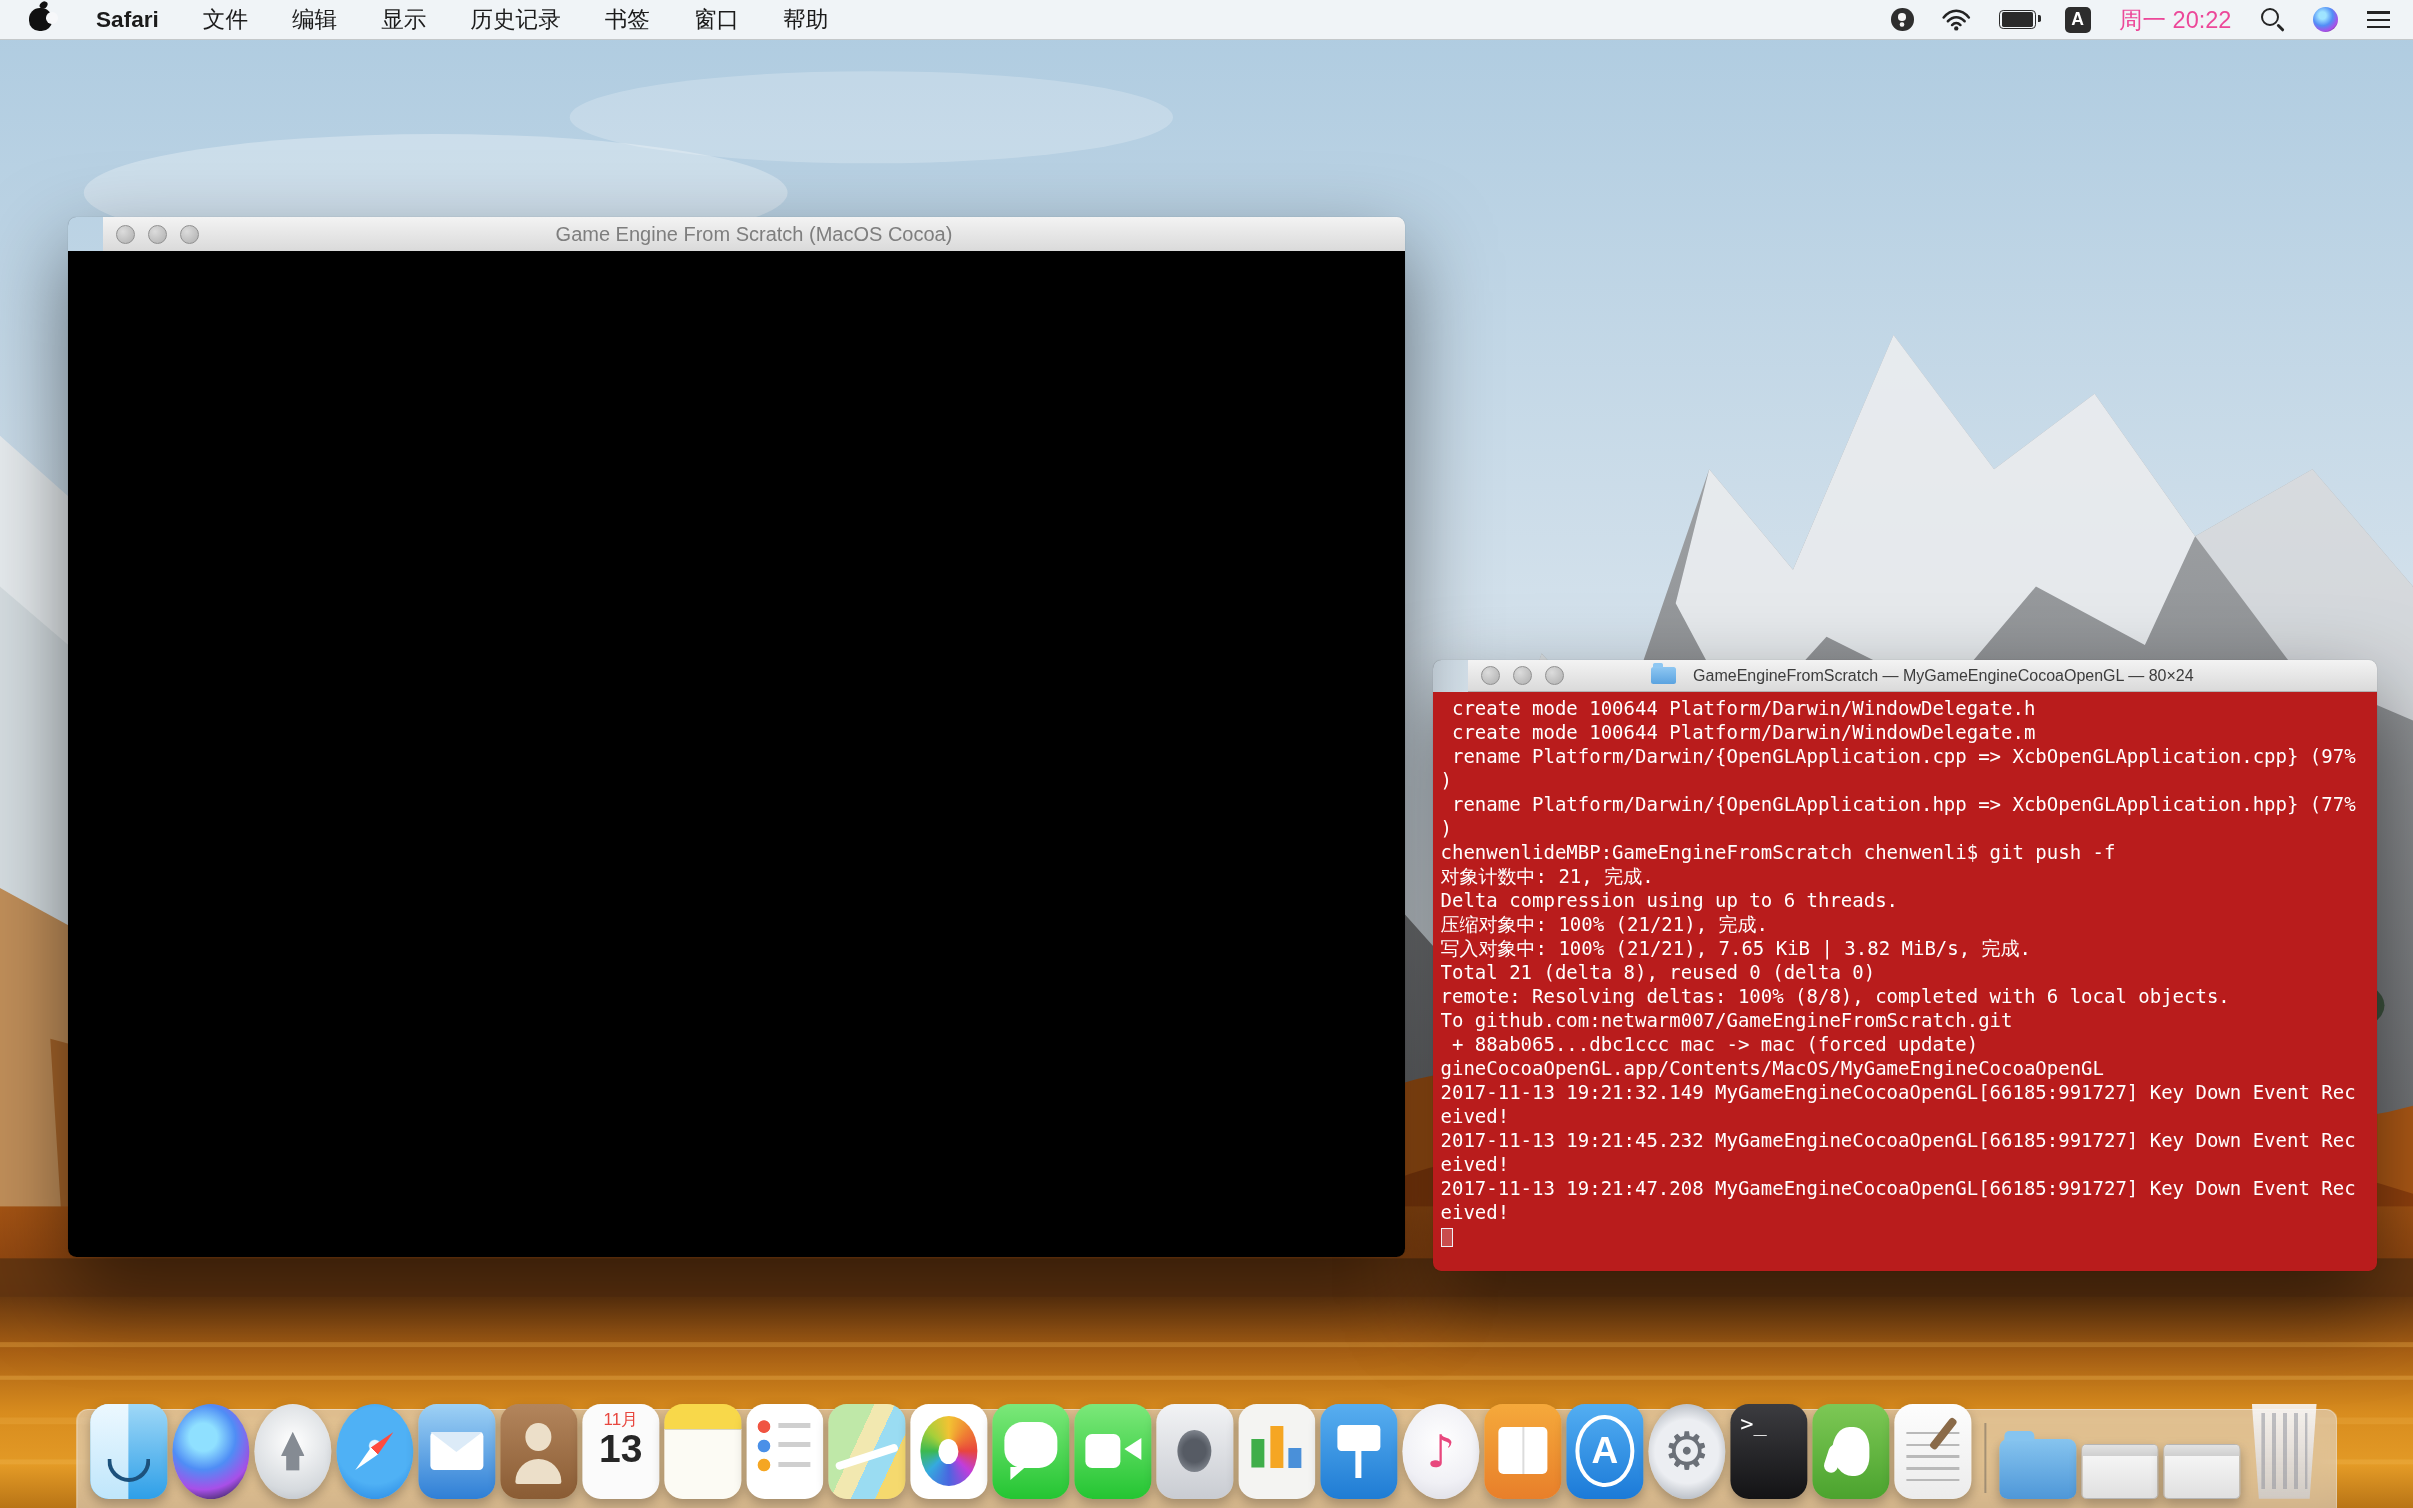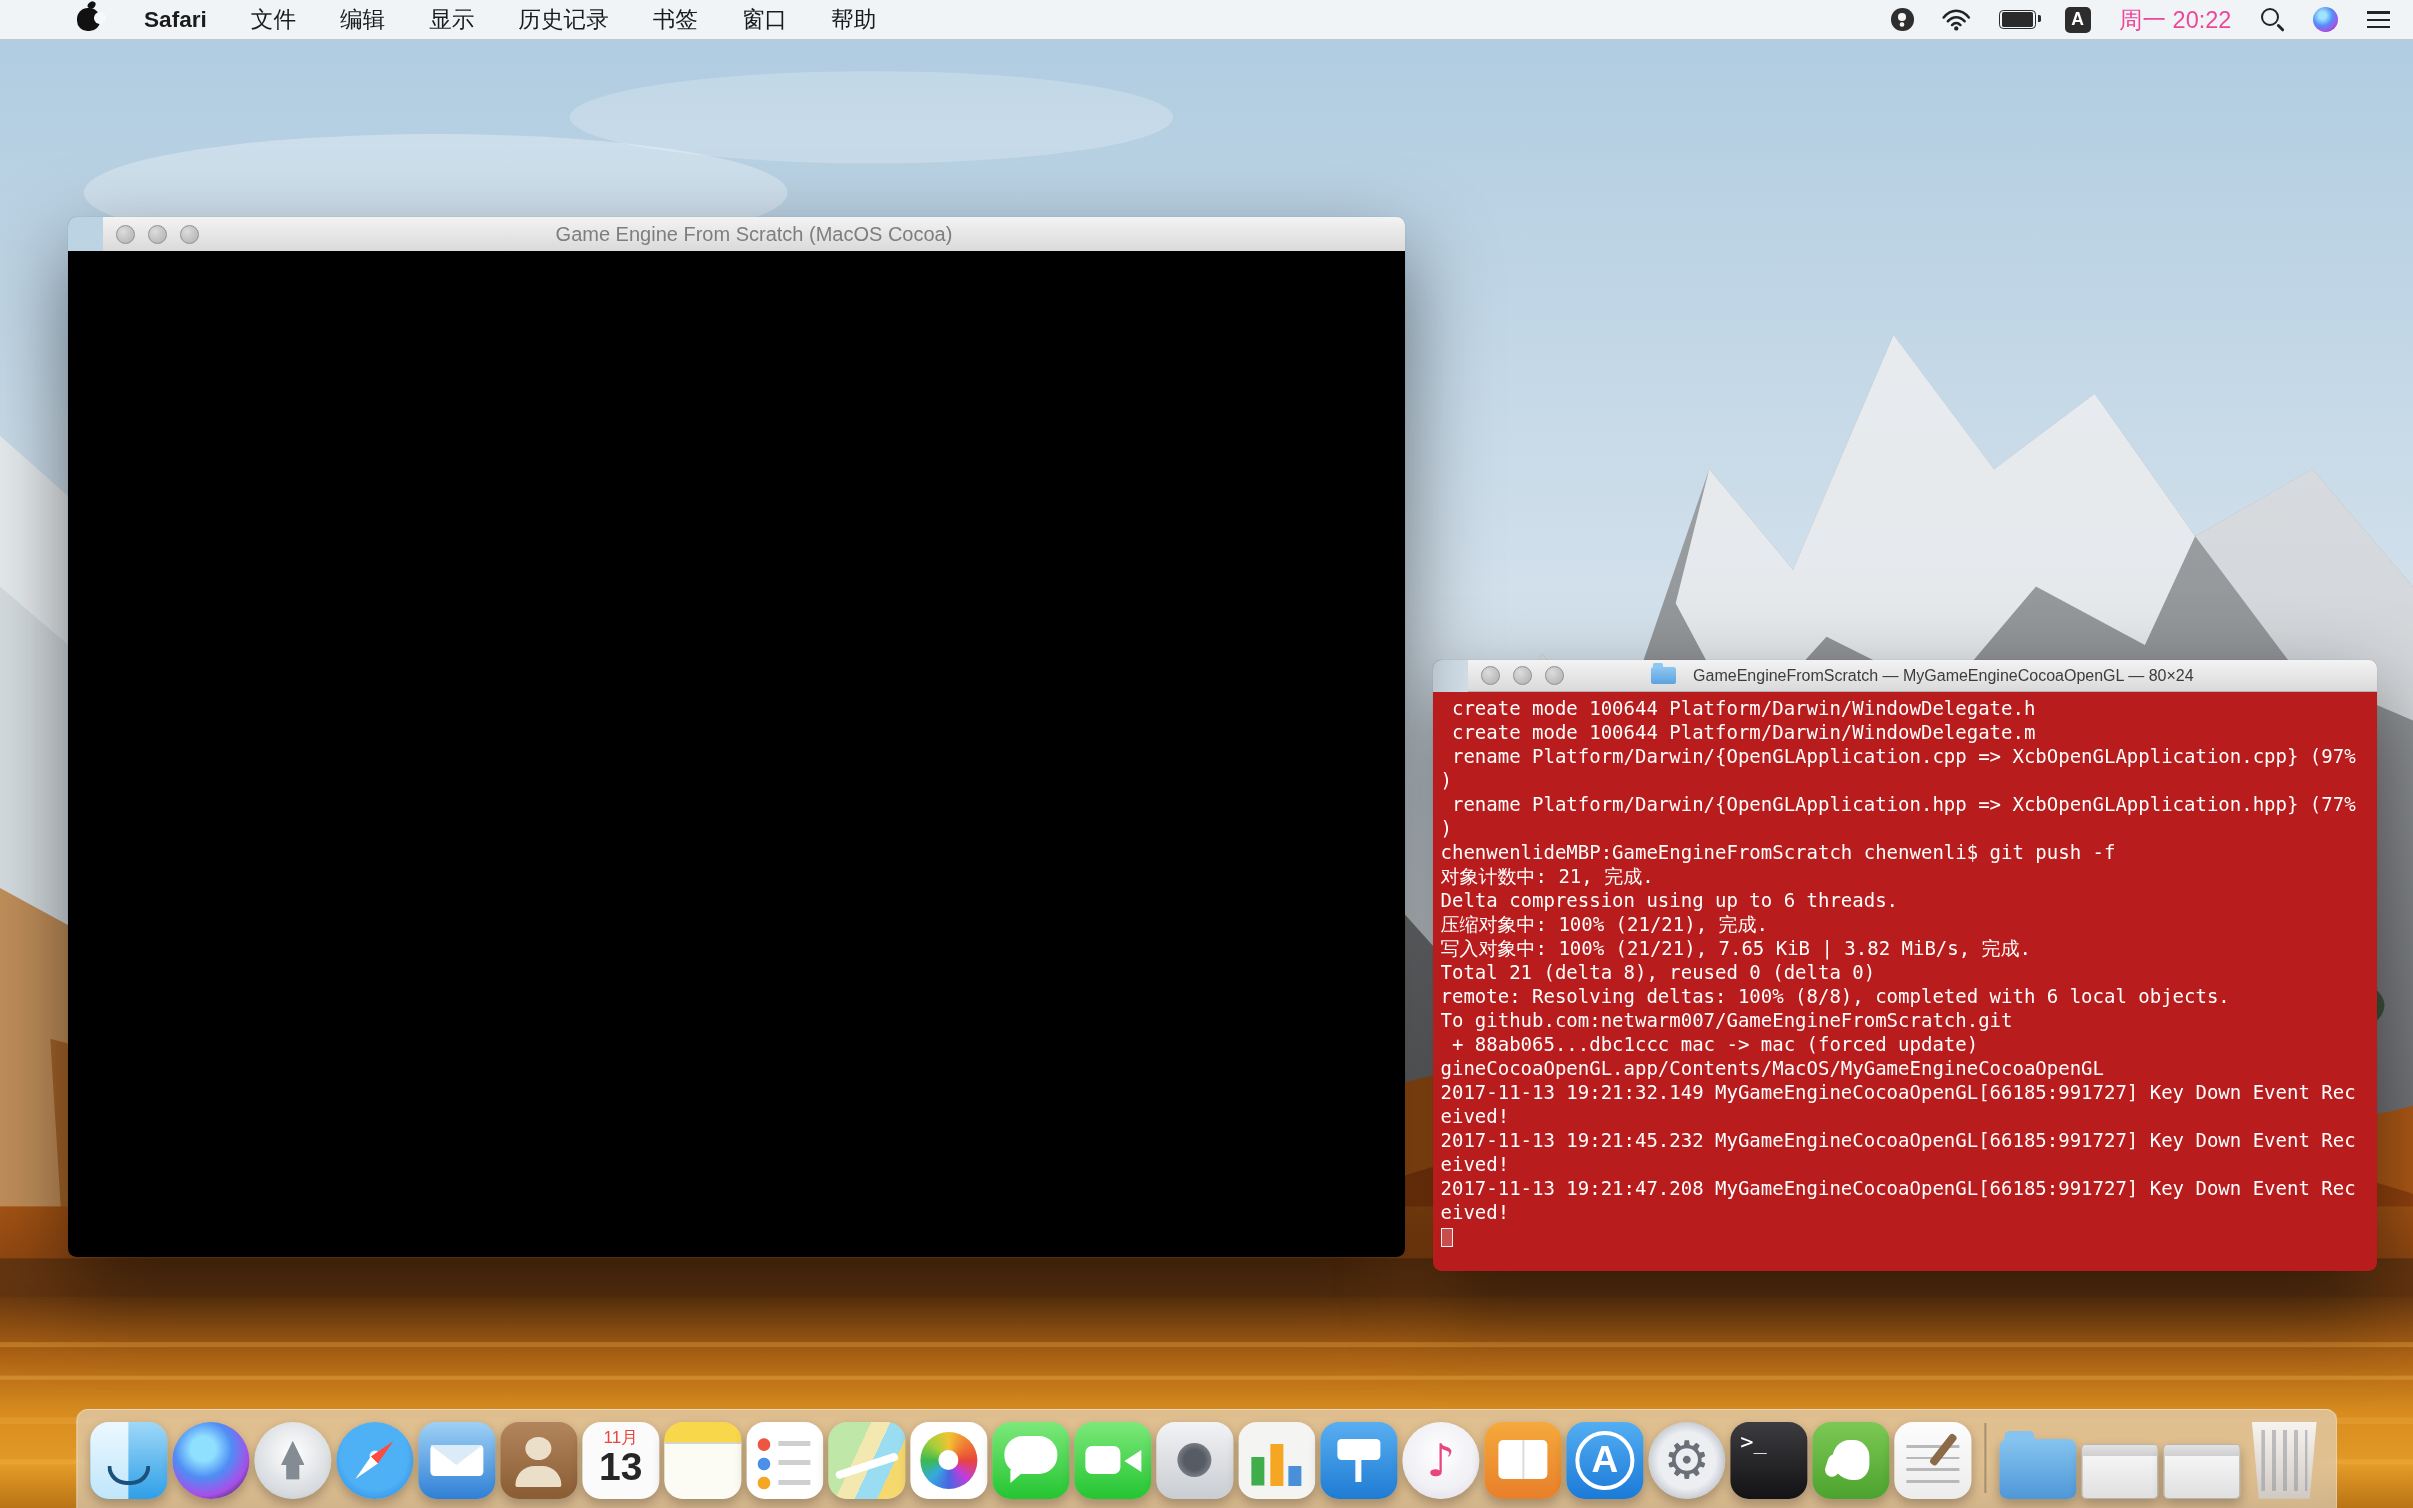--- a/index.html
+++ b/index.html
@@ -4,21 +4,21 @@
 <style>
   html,body{margin:0;padding:0;background:#000;}
   #screen{position:relative;width:2413px;height:1508px;overflow:hidden;font-family:"Liberation Sans",sans-serif;}
   
   #wallpaper{position:absolute;inset:0;z-index:0;}
   #wallpaper svg{display:block;width:100%;height:100%;}
   
   .menubar{position:absolute;top:0;left:0;right:0;height:39px;z-index:50;
     background:rgba(247,248,250,0.90);border-bottom:0.8px solid rgba(0,0,0,0.18);
     display:flex;align-items:center;justify-content:space-between;font-size:22.6px;color:#1b1b1b;}
-  .mb-left{display:flex;align-items:center;gap:44px;padding-left:28.5px;margin-left:48px;}
+  .mb-left{display:flex;align-items:center;gap:44px;padding-left:28.5px;}
   .apple-logo{position:relative;width:23.5px;height:23.5px;background:#111;
     border-radius:46% 46% 44% 44%;display:inline-block;}
   .apple-logo::after{content:"";position:absolute;right:-5.9px;top:4.2px;width:11.7px;height:11.7px;
     background:rgba(247,248,250,1);border-radius:50%;}
   .apple-logo::before{content:"";position:absolute;left:11.7px;top:-6.7px;width:6.7px;height:8.4px;
     background:#111;border-radius:60% 40% 60% 40%;transform:rotate(30deg);}
   .app-name{font-weight:bold;}
   .menus{display:flex;gap:44px;}
   .menu-item{cursor:default;}
   .mb-right{display:flex;align-items:center;gap:28.5px;padding-right:23.5px;}
@@ -68,21 +68,21 @@
   .terminal-body{position:absolute;top:32px;left:0;right:0;bottom:0;background:#2160e4;color:#fff;
     font-family:"DejaVu Sans Mono",monospace;font-size:19px;padding:4.2px 7.5px;box-sizing:border-box;}
   .tline{height:24px;line-height:24px;white-space:pre;overflow:hidden;}
   .cursor{display:inline-block;width:12.6px;height:19px;border:1.7px solid #eef0f6;
     background:rgba(255,255,255,0.22);vertical-align:middle;box-sizing:border-box;}
   
   .dock{position:absolute;left:50%;bottom:0;transform:translateX(-50%);z-index:60;
     display:flex;align-items:flex-end;gap:5px;height:99px;padding:7.5px 13.4px 9.2px;box-sizing:border-box;
     background:rgba(225,228,234,0.55);border:0.8px solid rgba(255,255,255,0.4);border-bottom:none;
     border-radius:11.7px 11.7px 0 0;backdrop-filter:blur(20px);}
-  .dock-item{position:relative;width:77px;height:77px;border-radius:18.4px;flex:0 0 auto;
+  .dock-item{position:relative;width:77px;height:95px;border-radius:18.4px;flex:0 0 auto;
     box-shadow:0 5px 11.7px rgba(0,0,0,0.25);}
   .dock-sep{width:1.7px;height:70px;background:rgba(55,58,66,0.35);margin:0 8.4px;align-self:center;flex:0 0 auto;}
   .di-finder{background:linear-gradient(180deg,#9fd8f7,#2e9fe8);}
   .di-finder::before{content:"";position:absolute;left:0;top:0;width:50%;height:100%;
     background:linear-gradient(180deg,#ecf8ff,#bfe6fb);border-radius:18.4px 0 0 18.4px;}
   .di-finder::after{content:"";position:absolute;left:22%;right:22%;bottom:18%;height:24%;
     border:4.2px solid #1c517c;border-top:none;border-radius:0 0 37px 37px;box-sizing:border-box;}
   .di-siri{border-radius:50%;background:radial-gradient(circle at 40% 35%,#8fe0ff 0 18%,#4f8df5 42%,#a84fe8 68%,#1d1f3a 92%);}
   .di-launchpad{border-radius:50%;background:radial-gradient(circle at 50% 40%,#ffffff,#d6dade 70%,#b4b8bf);}
   .di-launchpad::before{content:"";position:absolute;left:50%;top:50%;width:23.5px;height:39px;

